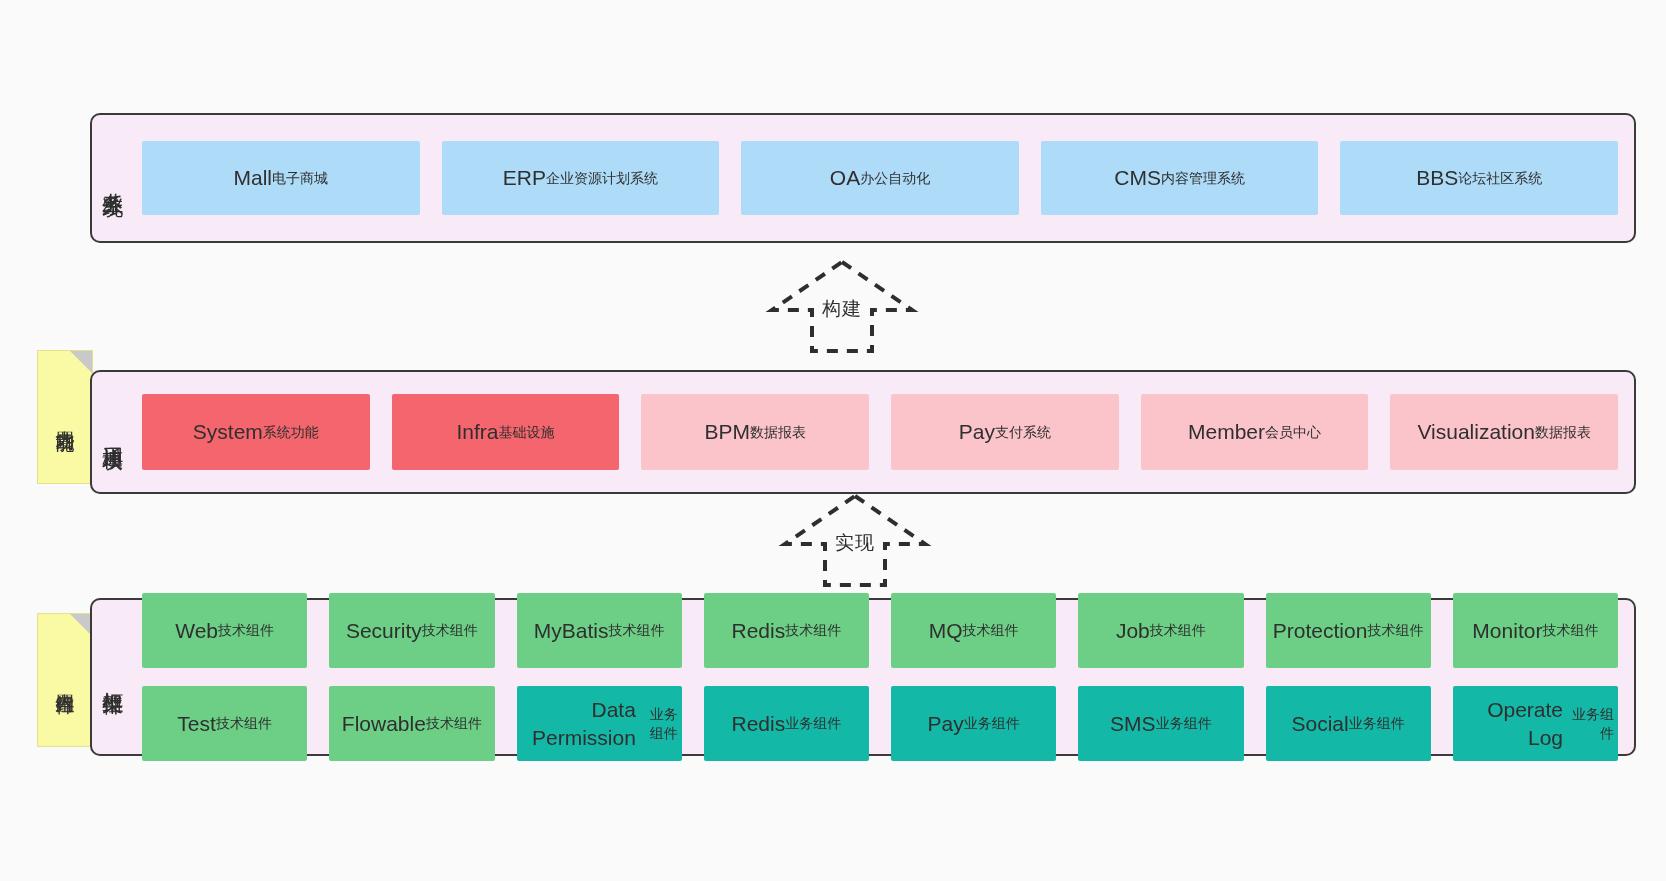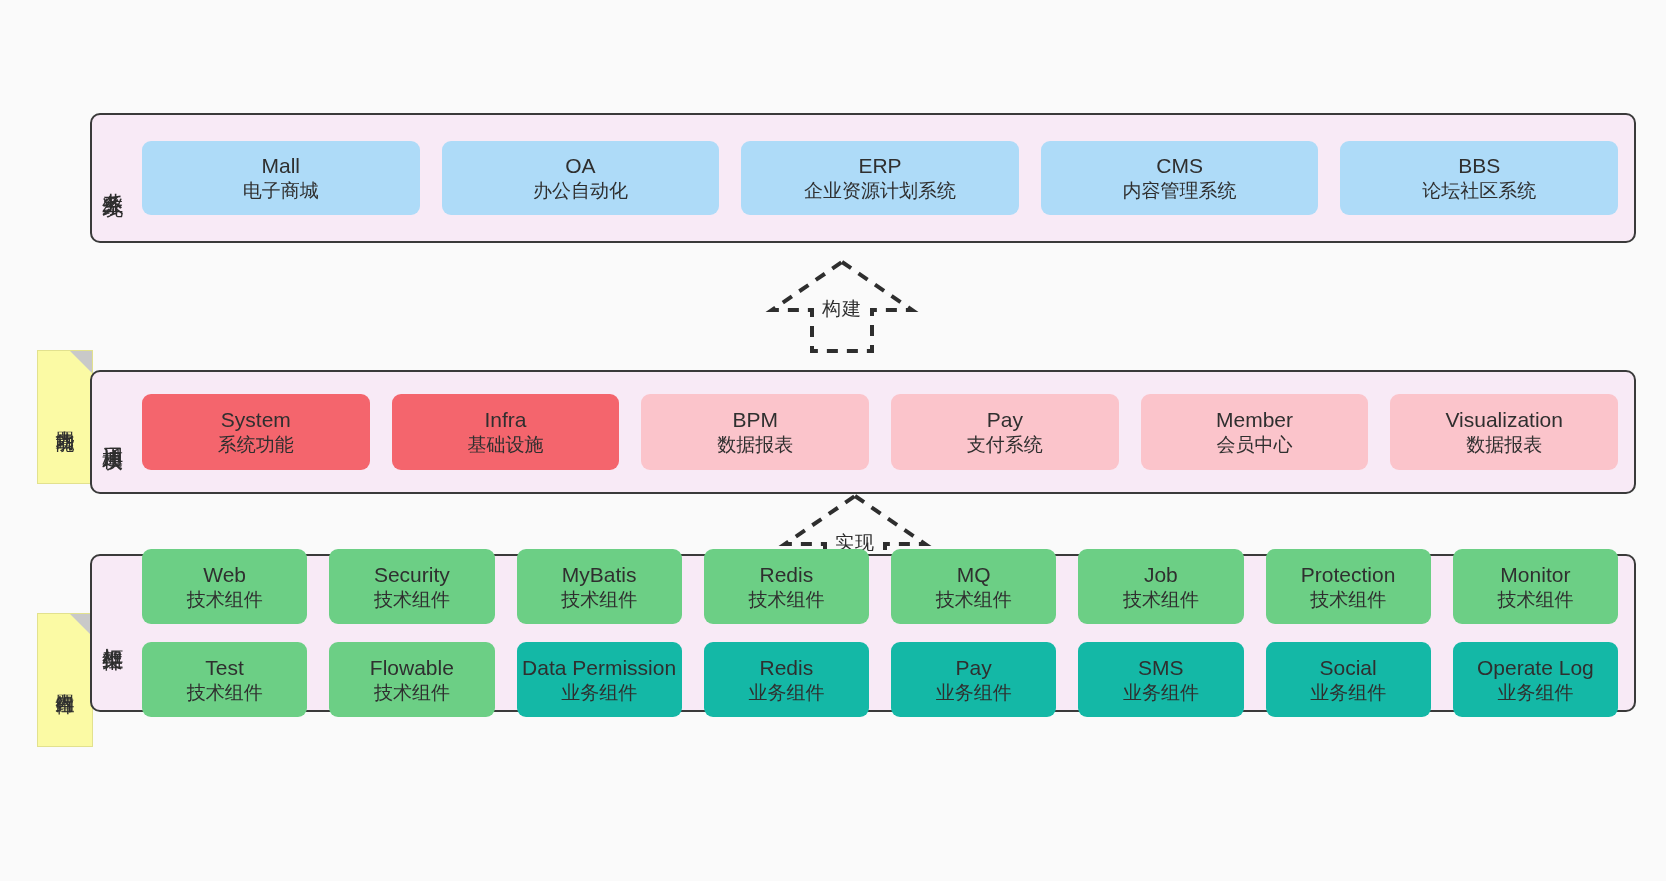--- a/index.html
+++ b/index.html
@@ -48,45 +48,45 @@
     gap: 18px;
     padding: 14px 16px 14px 8px;
   }
   .row {
     display: flex;
     gap: 22px;
     align-items: stretch;
   }
   .cell {
     flex: 1 1 0;
-    border-radius: 9px;
-    display: flex;
-    flex-direction: column;
+    border-radius: 2px;
+    display: flex;
+    flex-direction: row;
     align-items: center;
     justify-content: center;
     text-align: right;
     color: #2f2f2f;
     line-height: 1.3;
     padding: 6px 4px;
     user-select: none;
   }
   .cell .en { font-size: 21px; }
-  .cell .cn { font-size: 19px; }
+  .cell .cn { font-size: 14px; }
 
   
   .c-blue        { background: #aedbf8; }
   .c-red         { background: #f4656d; }
   .c-pink        { background: #fbc4cb; }
   .c-green       { background: #6ccf85; }
   .c-lightgreen  { background: #14b8a6; }
 
   
   #layer-business  { left: 90px;  top: 113px; width: 1546px; height: 130px; }
   #layer-common    { left: 90px;  top: 348px; width: 1546px; height: 124px; margin-top: 22px; }
-  #layer-framework { left: 90px;  top: 554px; width: 1546px; height: 158px; }
+  #layer-framework { left: 90px;  top: 598px; width: 1546px; height: 158px; }
 
   #layer-business  .row .cell { height: 74px; }
   #layer-common    .row .cell { height: 76px; }
   #layer-framework .row .cell { height: 75px; }
 
   
   .note {
     position: absolute;
     width: 56px;
     background: #fbfaa4;
@@ -143,26 +143,26 @@
 
   <div class="layer" id="layer-business">
     <div class="layer-title">业务系统</div>
     <div class="layer-body">
         <div class="row">
           <div class="cell c-blue">
             <div class="en">Mall</div>
             <div class="cn">电子商城</div>
           </div>
           <div class="cell c-blue">
+            <div class="en">ERP</div>
+            <div class="cn">企业资源计划系统</div>
+          </div>
+          <div class="cell c-blue">
             <div class="en">OA</div>
             <div class="cn">办公自动化</div>
-          </div>
-          <div class="cell c-blue">
-            <div class="en">ERP</div>
-            <div class="cn">企业资源计划系统</div>
           </div>
           <div class="cell c-blue">
             <div class="en">CMS</div>
             <div class="cn">内容管理系统</div>
           </div>
           <div class="cell c-blue">
             <div class="en">BBS</div>
             <div class="cn">论坛社区系统</div>
           </div>
         </div>

